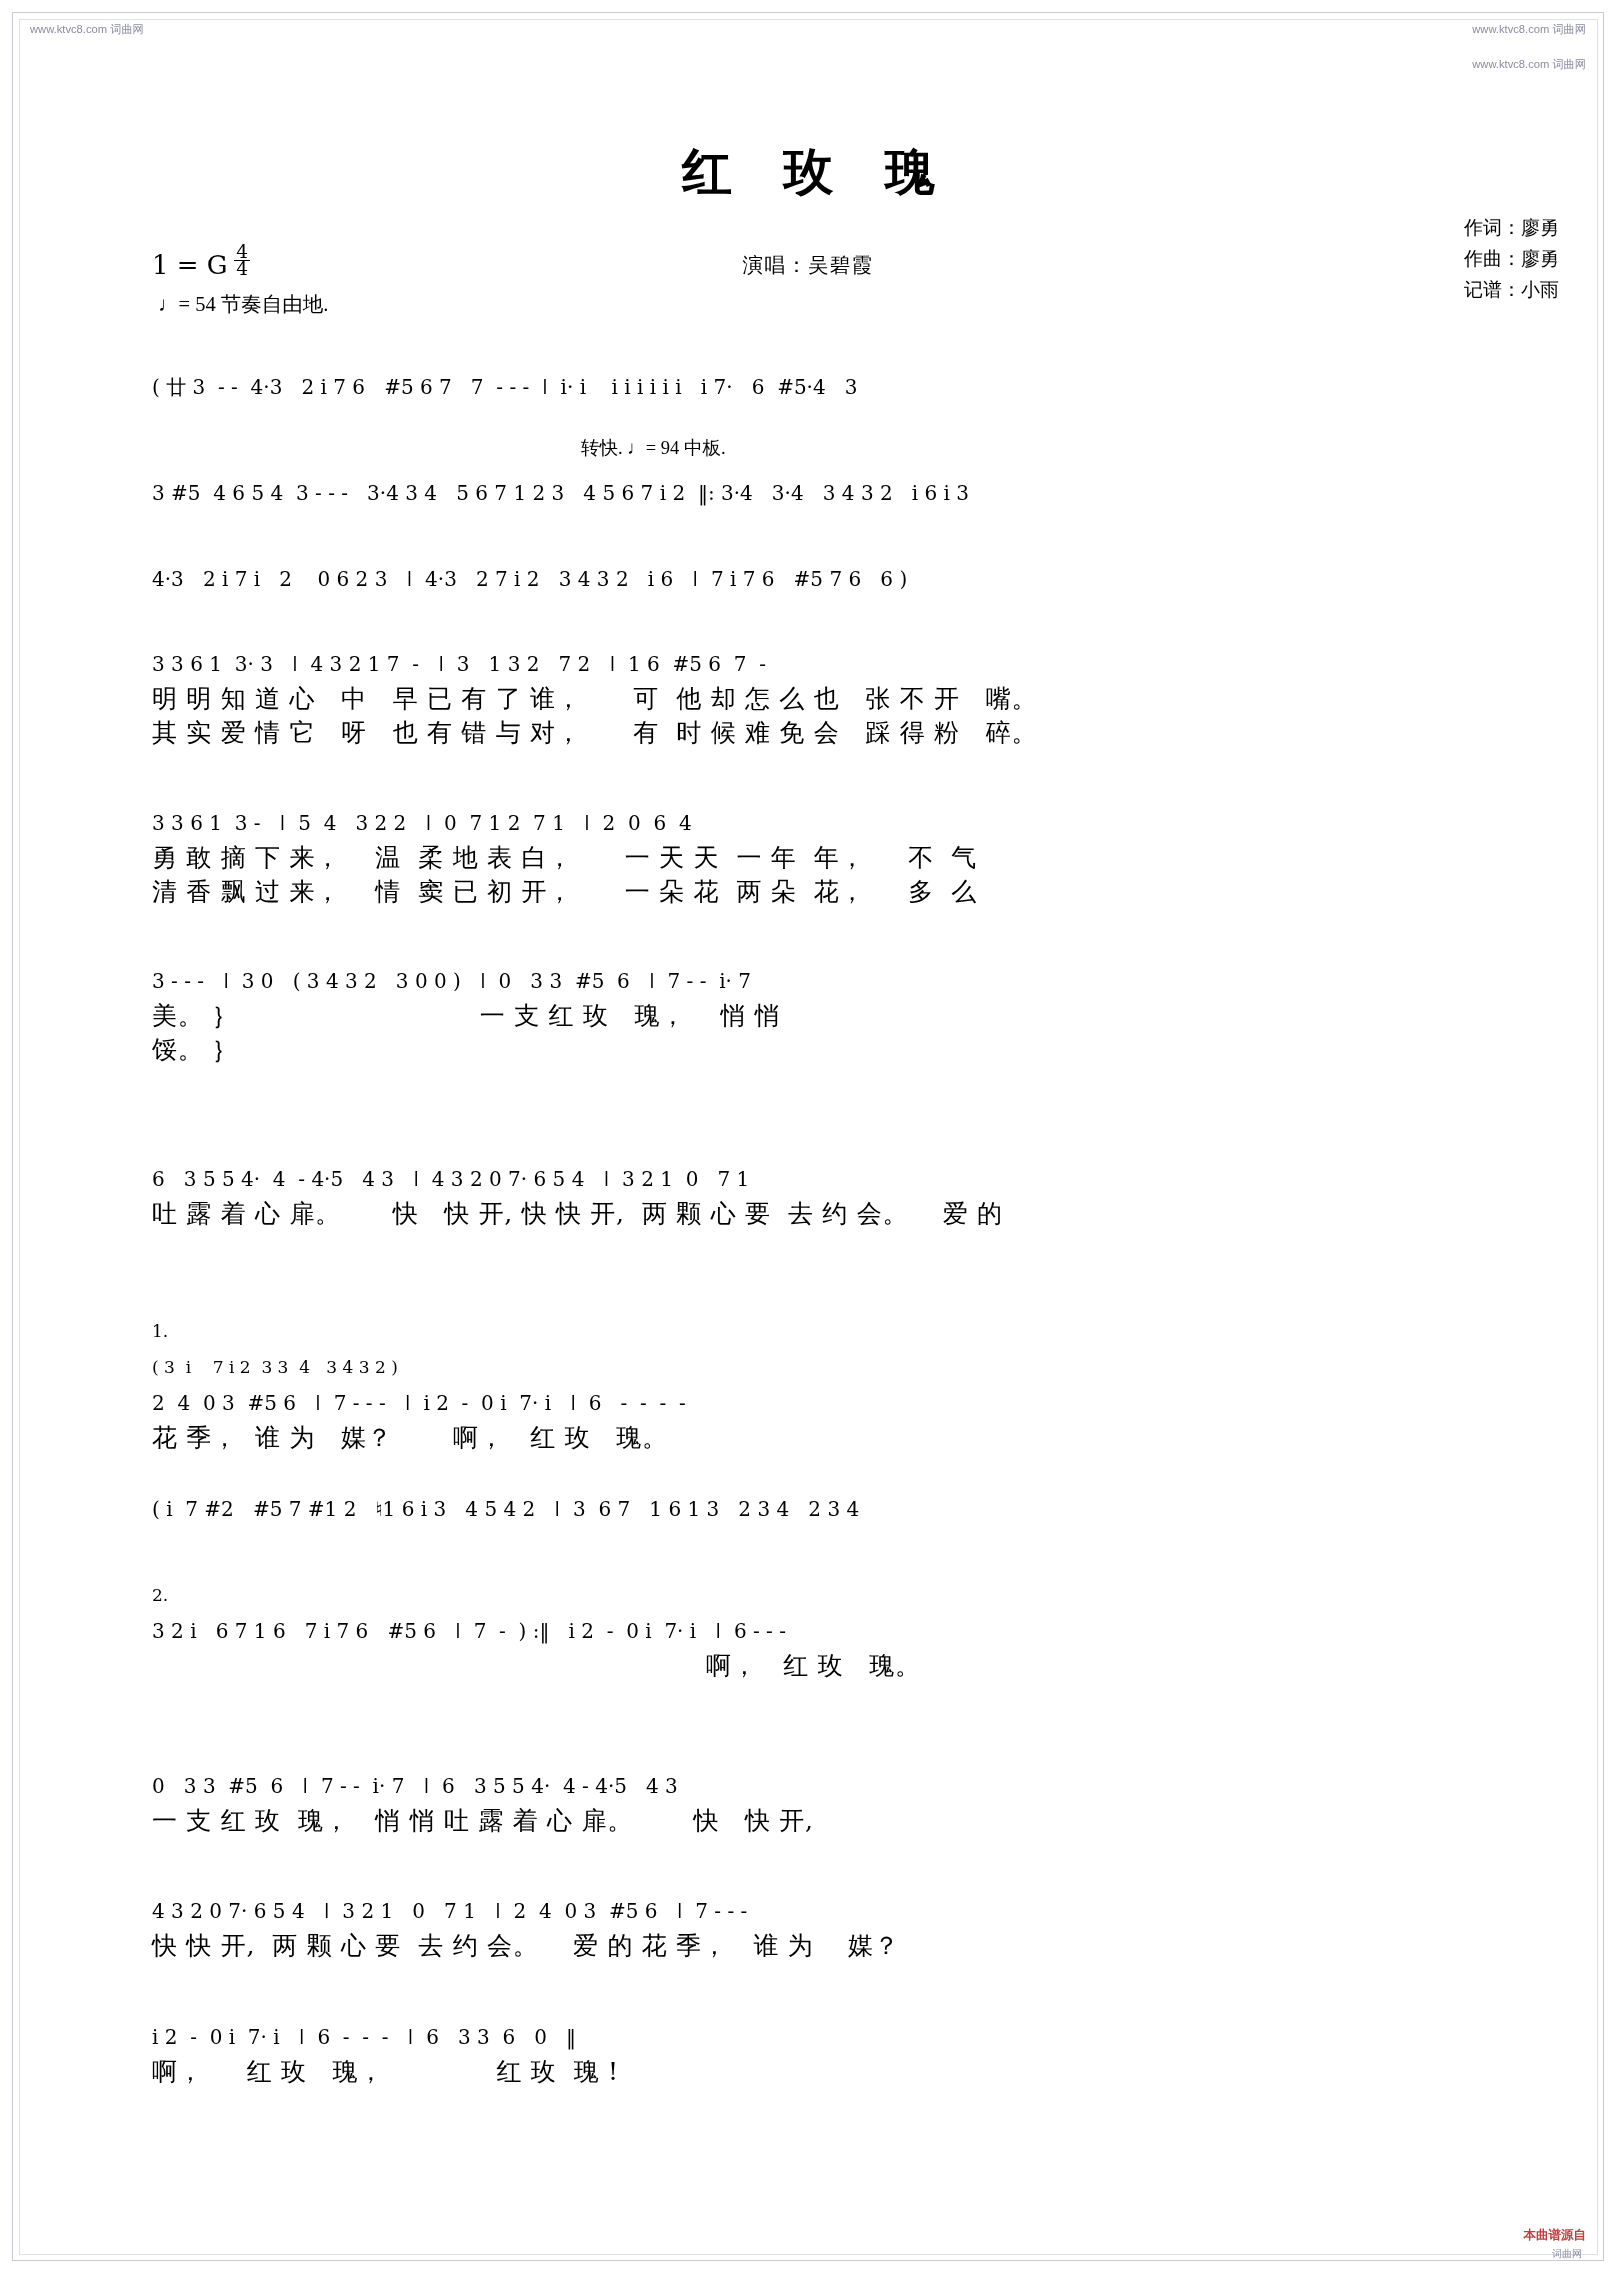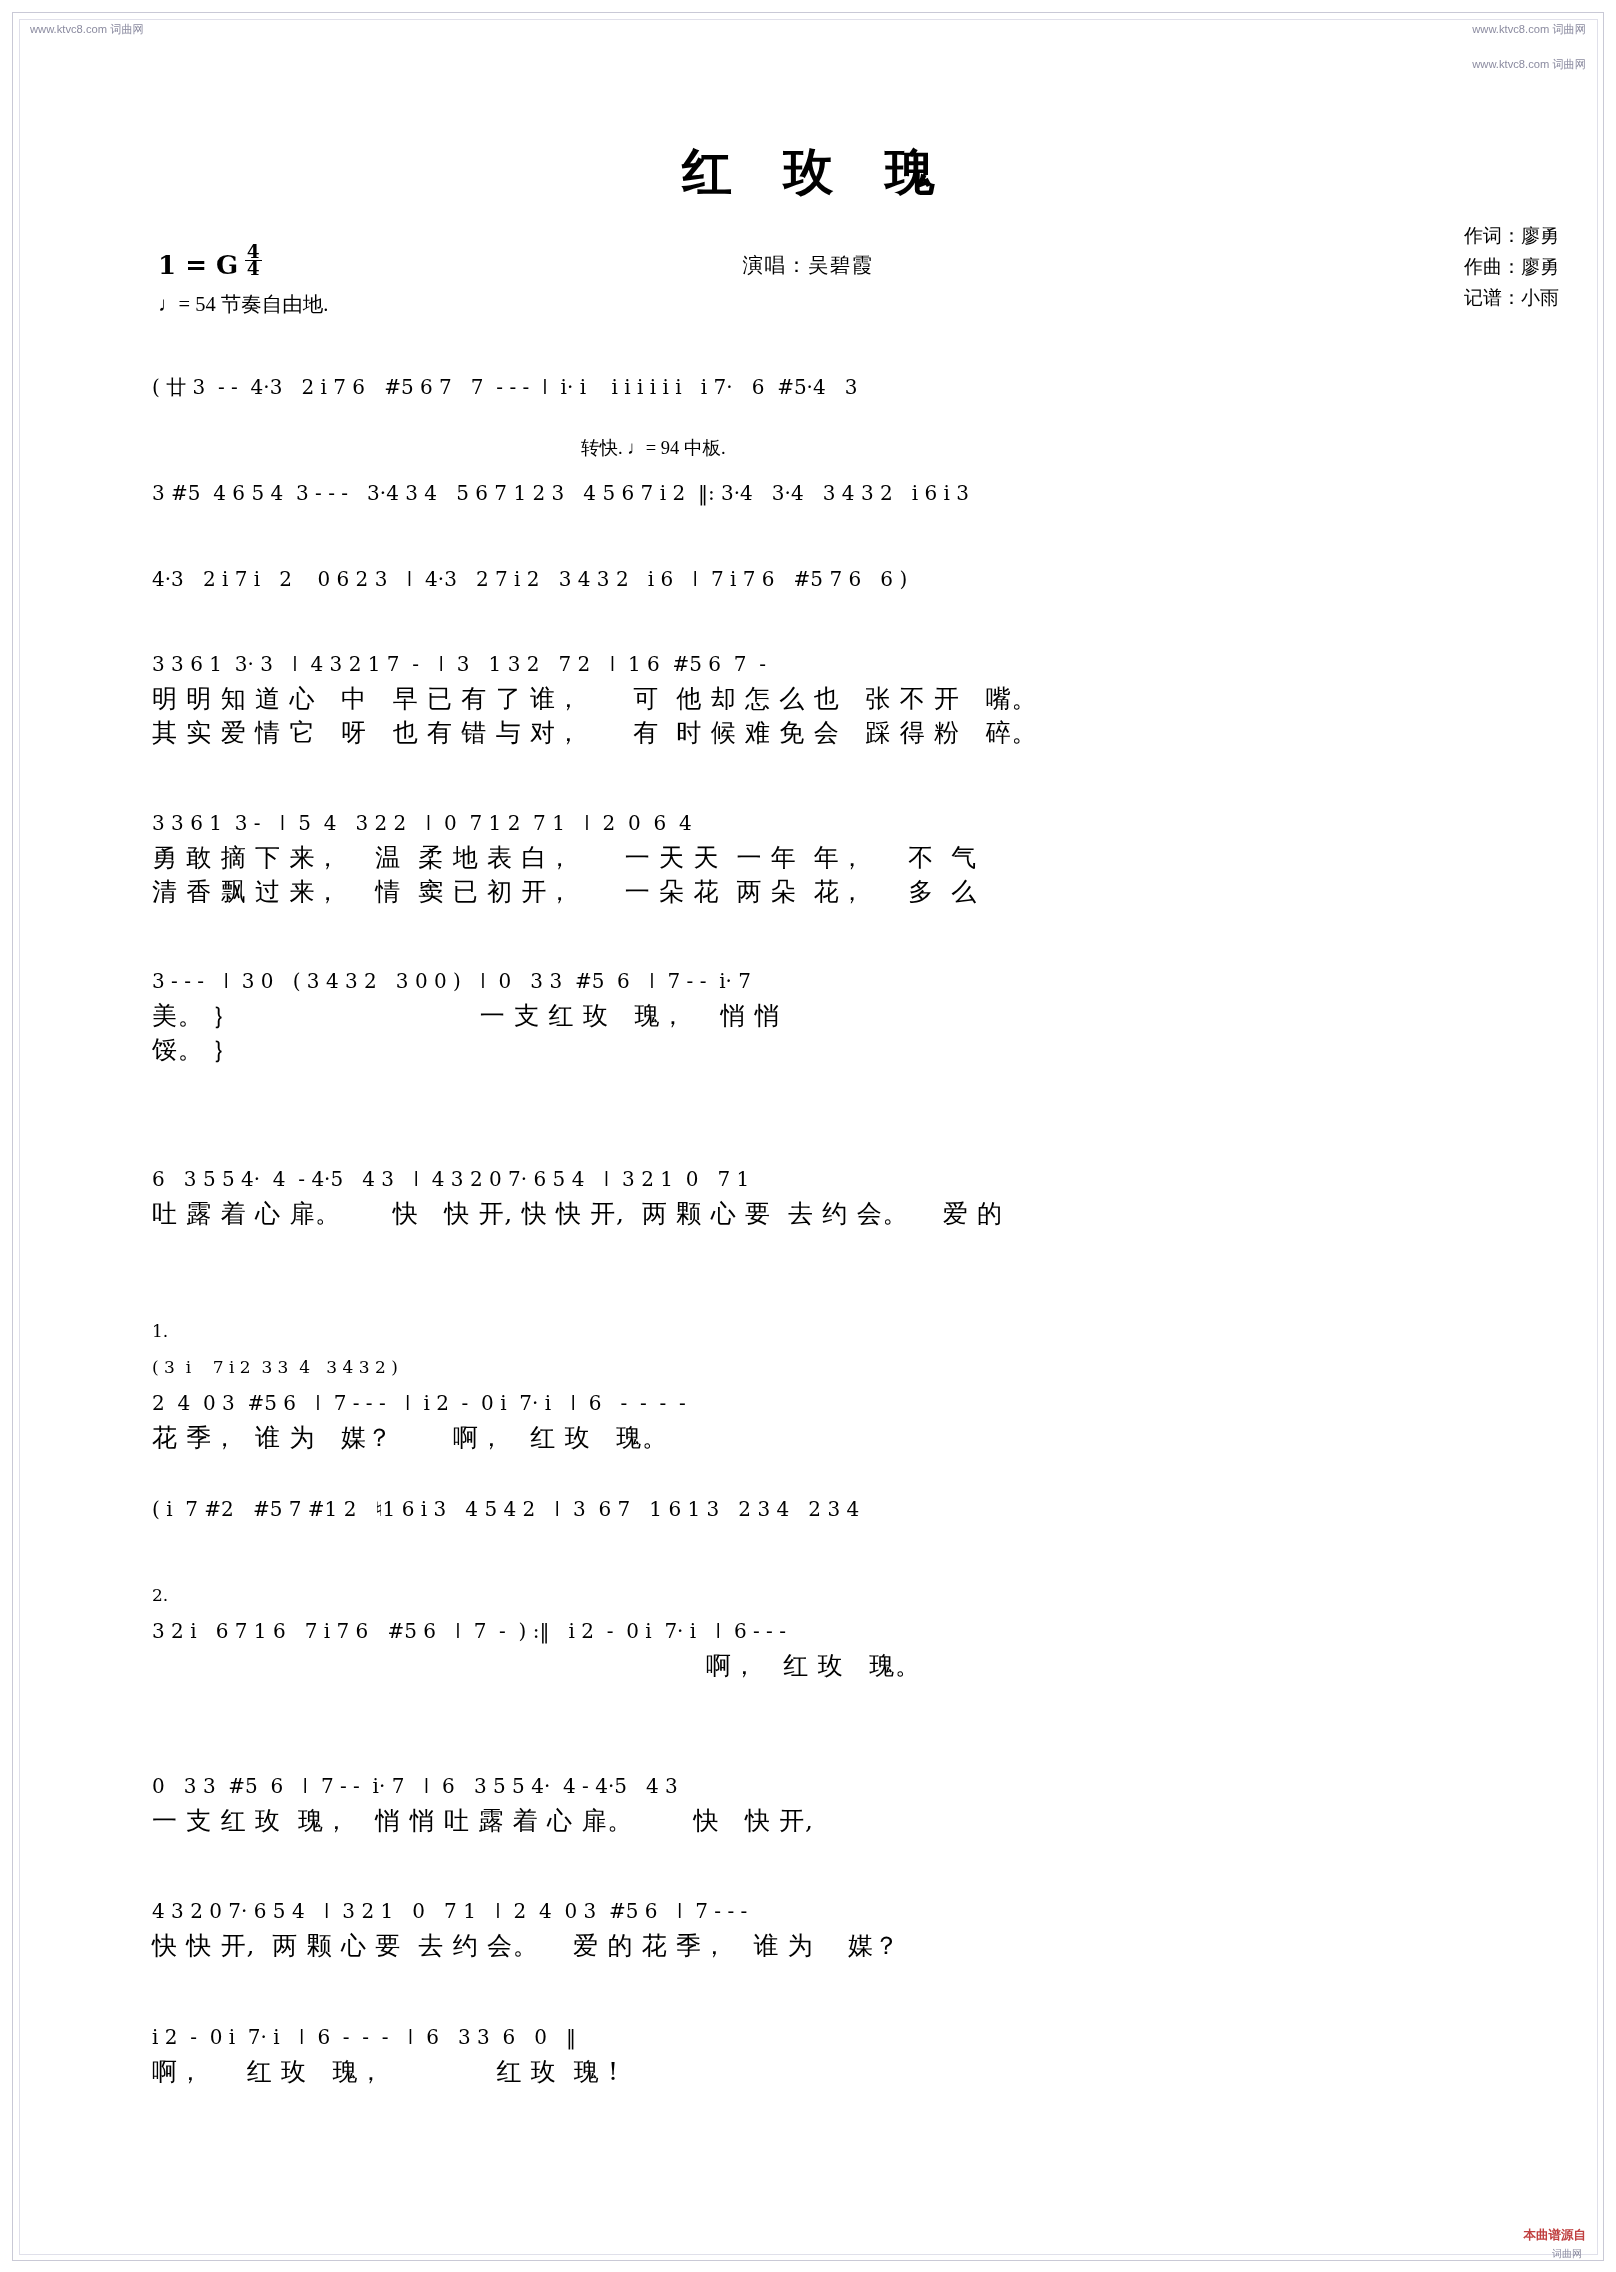--- a/index.html
+++ b/index.html
@@ -55,28 +55,26 @@
     text-align:center;
     font-size:20.5px;
     letter-spacing:1.3px;
   }
   .credits {
     position:absolute;
     right:57px; top:212px;
     font-size:19px;
     line-height:31px;
     text-align:left;
-    margin-top:8px;
   }
   .keysig {
     position:absolute;
-    left:158px; top:244px;
+    left:152px; top:244px;
     font-size:26px;
     font-family:"DejaVu Serif", serif;
-    font-weight:bold;
   }
   .keysig .frac {
     display:inline-block;
     vertical-align:-1.3px;
     text-align:center;
     font-size:18.5px;
     line-height:16px;
     margin-left:6.6px;
   }
   .keysig .frac .num { display:block; border-bottom:1.3px solid #000; padding:0 2px;}

